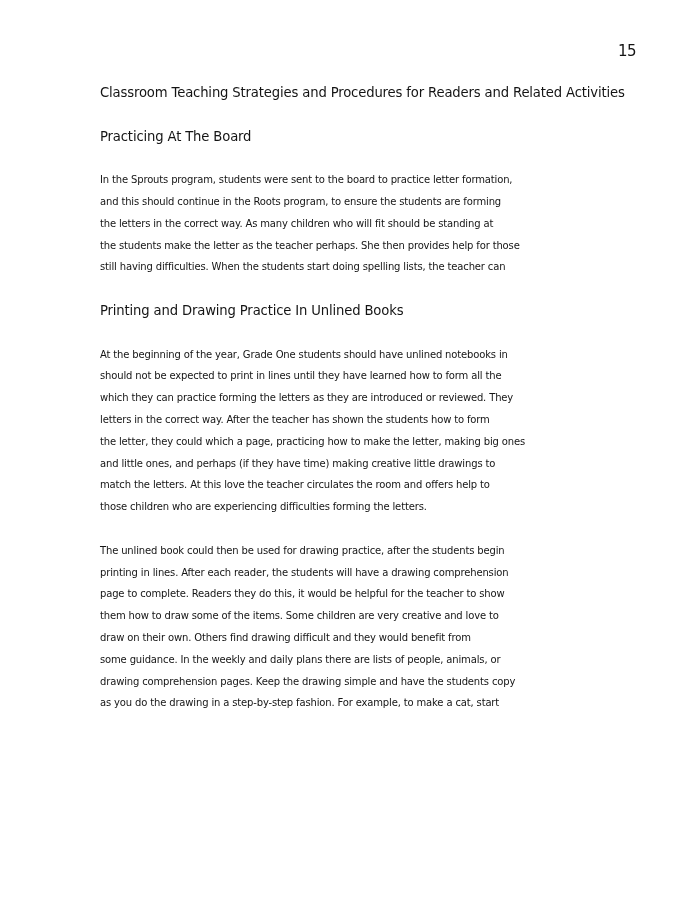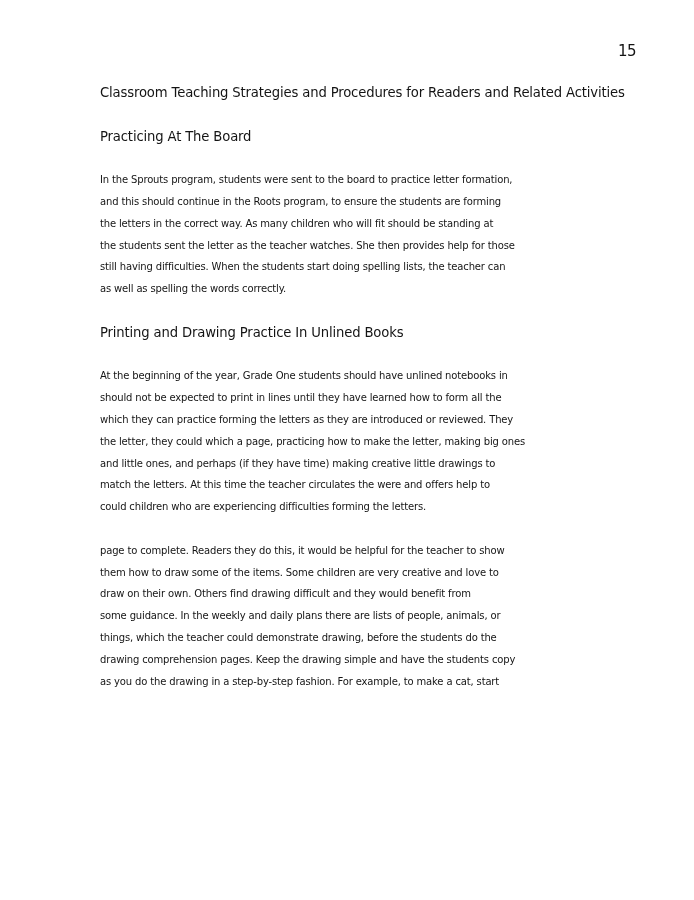--- a/index.html
+++ b/index.html
@@ -57,43 +57,44 @@
   <div class="heading">Classroom Teaching Strategies and Procedures for Readers and Related Activities</div>
   <div class="gap"></div>
 
   <div>
     <div class="heading">Practicing At The Board</div>
     <div class="gap"></div>
     <div>
       <span class="line">In the Sprouts program, students were sent to the board to practice letter formation,</span>
       <span class="line">and this should continue in the Roots program, to ensure the students are forming</span>
       <span class="line">the letters in the correct way.  As many children who will fit should be standing at</span>
-      <span class="line">the students sent the letter as the teacher watches.  She then provides help for those</span>
+      <span class="line">the students make the letter as the teacher perhaps.  She then provides help for those</span>
       <span class="line">still having difficulties.  When the students start doing spelling lists, the teacher can</span>
-      <span class="line">as well as spelling the words correctly.</span>
     </div>
     <div class="gap"></div>
   </div>
 
   <div>
     <div class="heading">Printing and Drawing Practice In Unlined Books</div>
     <div class="gap"></div>
     <div>
       <span class="line">At the beginning of the year, Grade One students should have unlined notebooks in</span>
       <span class="line">should not be expected to print in lines until they have learned how to form all the</span>
       <span class="line">which they can practice forming the letters as they are introduced or reviewed.  They</span>
+      <span class="line">letters in the correct way.  After the teacher has shown the students how to form</span>
       <span class="line">the letter, they could which a page, practicing how to make the letter, making big ones</span>
       <span class="line">and little ones, and perhaps (if they have time) making creative little drawings to</span>
-      <span class="line">match the letters.  At this time the teacher circulates the were and offers help to</span>
-      <span class="line">could children who are experiencing difficulties forming the letters.</span>
+      <span class="line">match the letters.  At this love the teacher circulates the room and offers help to</span>
+      <span class="line">those children who are experiencing difficulties forming the letters.</span>
     </div>
     <div class="gap"></div>
     <div>
+      <span class="line">The unlined book could then be used for drawing practice, after the students begin</span>
+      <span class="line">printing in lines.  After each reader, the students will have a drawing comprehension</span>
       <span class="line">page to complete.  Readers they do this, it would be helpful for the teacher to show</span>
       <span class="line">them how to draw some of the items.  Some children are very creative and love to</span>
       <span class="line">draw on their own.  Others find drawing difficult and they would benefit from</span>
       <span class="line">some guidance.  In the weekly and daily plans there are lists of people, animals, or</span>
-      <span class="line">things, which the teacher could demonstrate drawing, before the students do the</span>
       <span class="line">drawing comprehension pages.  Keep the drawing simple and have the students copy</span>
       <span class="line">as you do the drawing in a step-by-step fashion.  For example, to make a cat, start</span>
     </div>
   </div>
 </div>
 
 </body></html>

